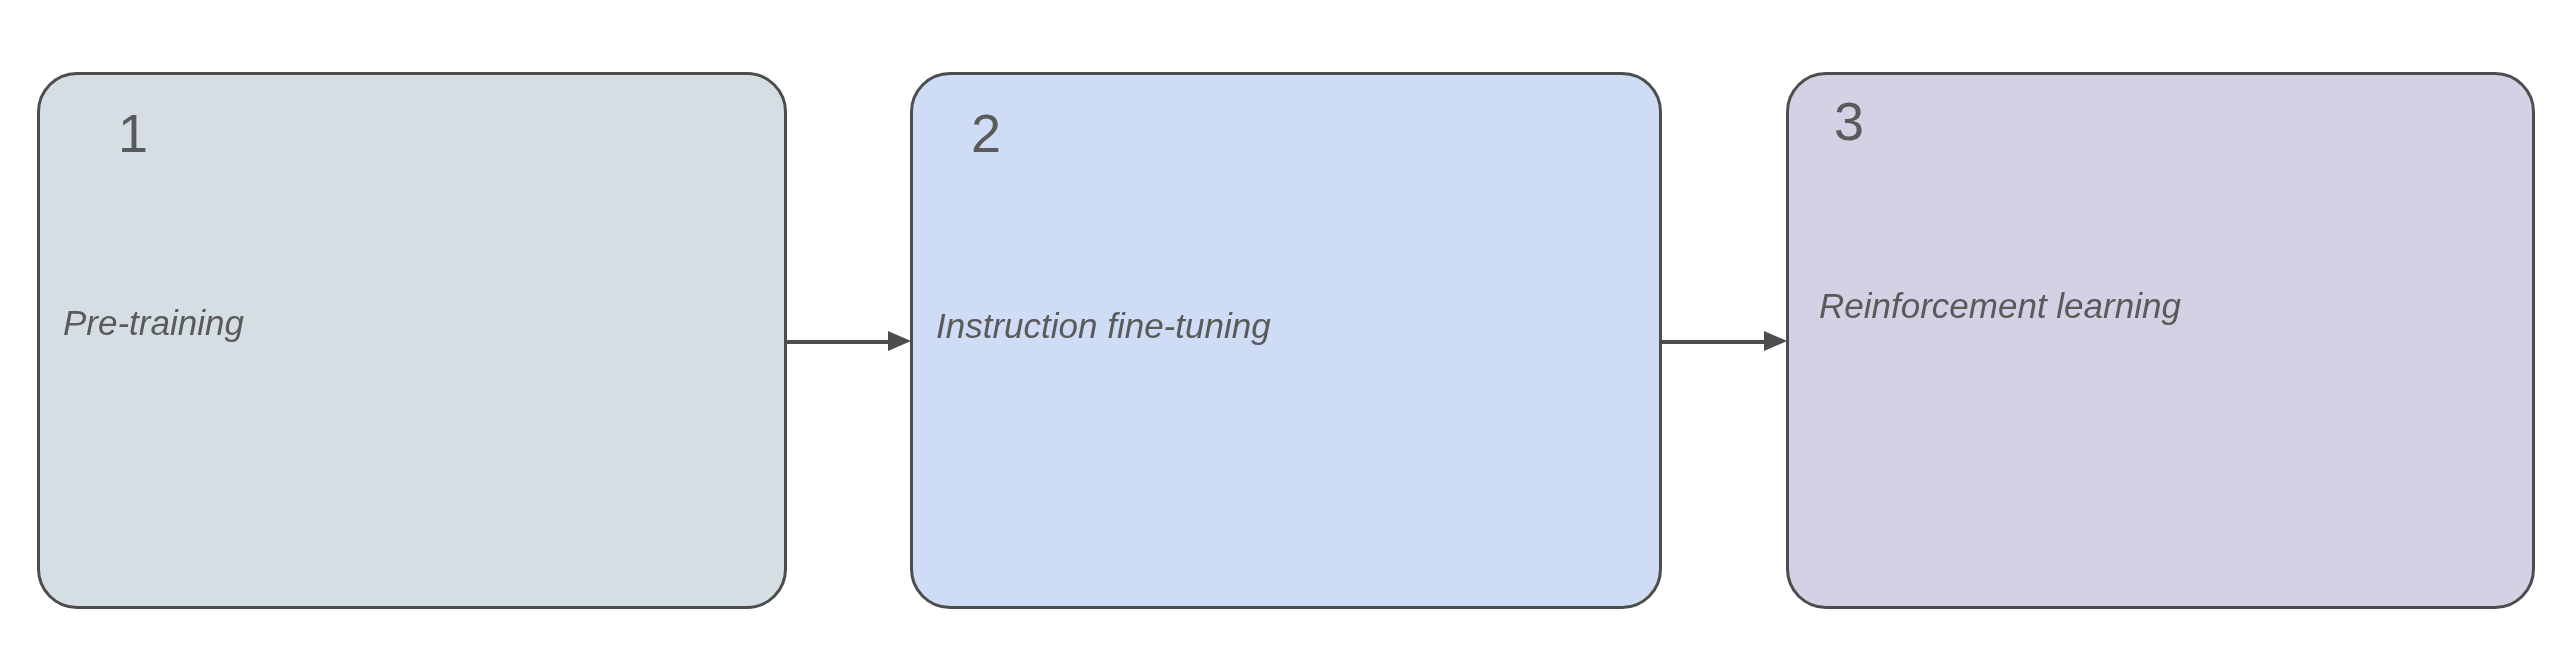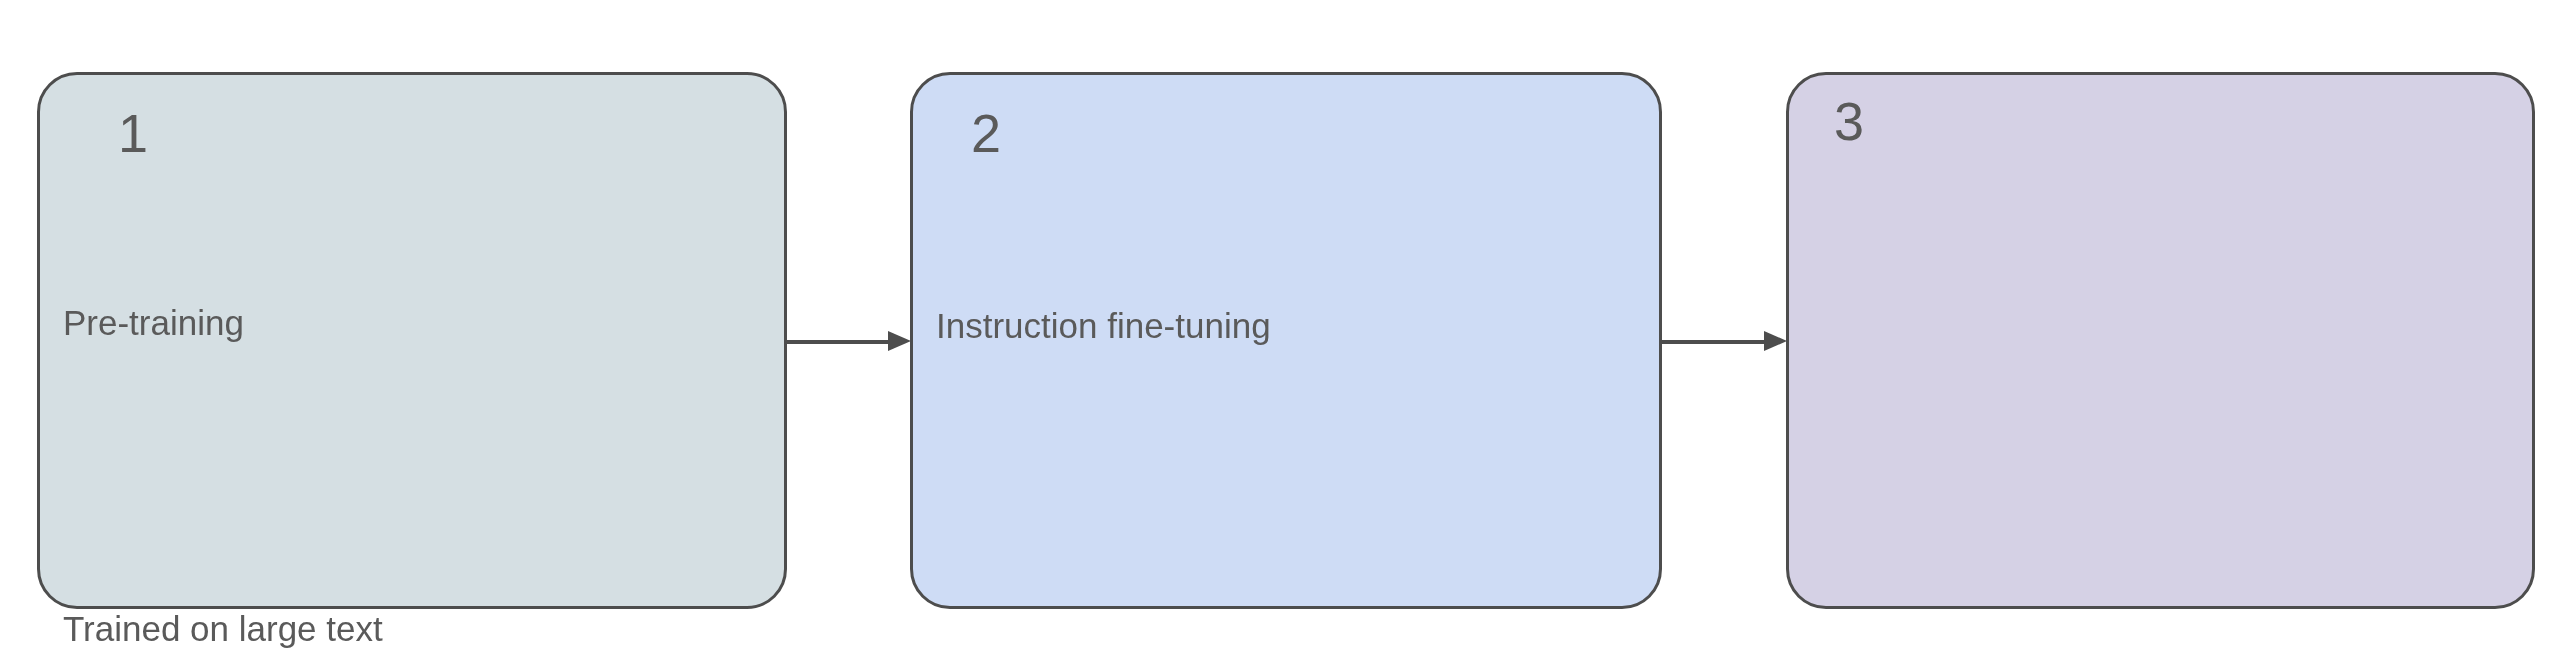--- a/index.html
+++ b/index.html
@@ -43,20 +43,21 @@
     color: #5a5a5a;
     white-space: pre;
   }
 
   .stage-body .blank-line {
     display: block;
     height: 51px;
   }
   .stage-body .text-line {
     display: block;
+    font-style: italic;
   }
 
   
   #box-1 {
     left: 37px;
     top: 72px;
     width: 750px;
     height: 537px;
     background: #d5dfe3;
   }
@@ -119,21 +120,20 @@
 </head>
 <body>
 
 <div id="canvas">
 
   <div class="stage-box" id="box-1">
     <div class="stage-number">1</div>
     <div class="stage-body">
       <span class="text-line">Pre-training</span>
       <span class="blank-line"></span>
-      <span class="text-line">Trained on large text</span>
       
       
     </div>
   </div>
 
   <div class="connector" id="connector-1-2">
     <div class="shaft"></div>
     <div class="head"></div>
   </div>
 
@@ -147,20 +147,21 @@
   </div>
 
   <div class="connector" id="connector-2-3">
     <div class="shaft"></div>
     <div class="head"></div>
   </div>
 
   <div class="stage-box" id="box-3">
     <div class="stage-number">3</div>
     <div class="stage-body">
+      <span class="text-line">Reinforcement learning</span>
       <span class="blank-line"></span>
       
       
       
     </div>
   </div>
 
 </div>
 
 

